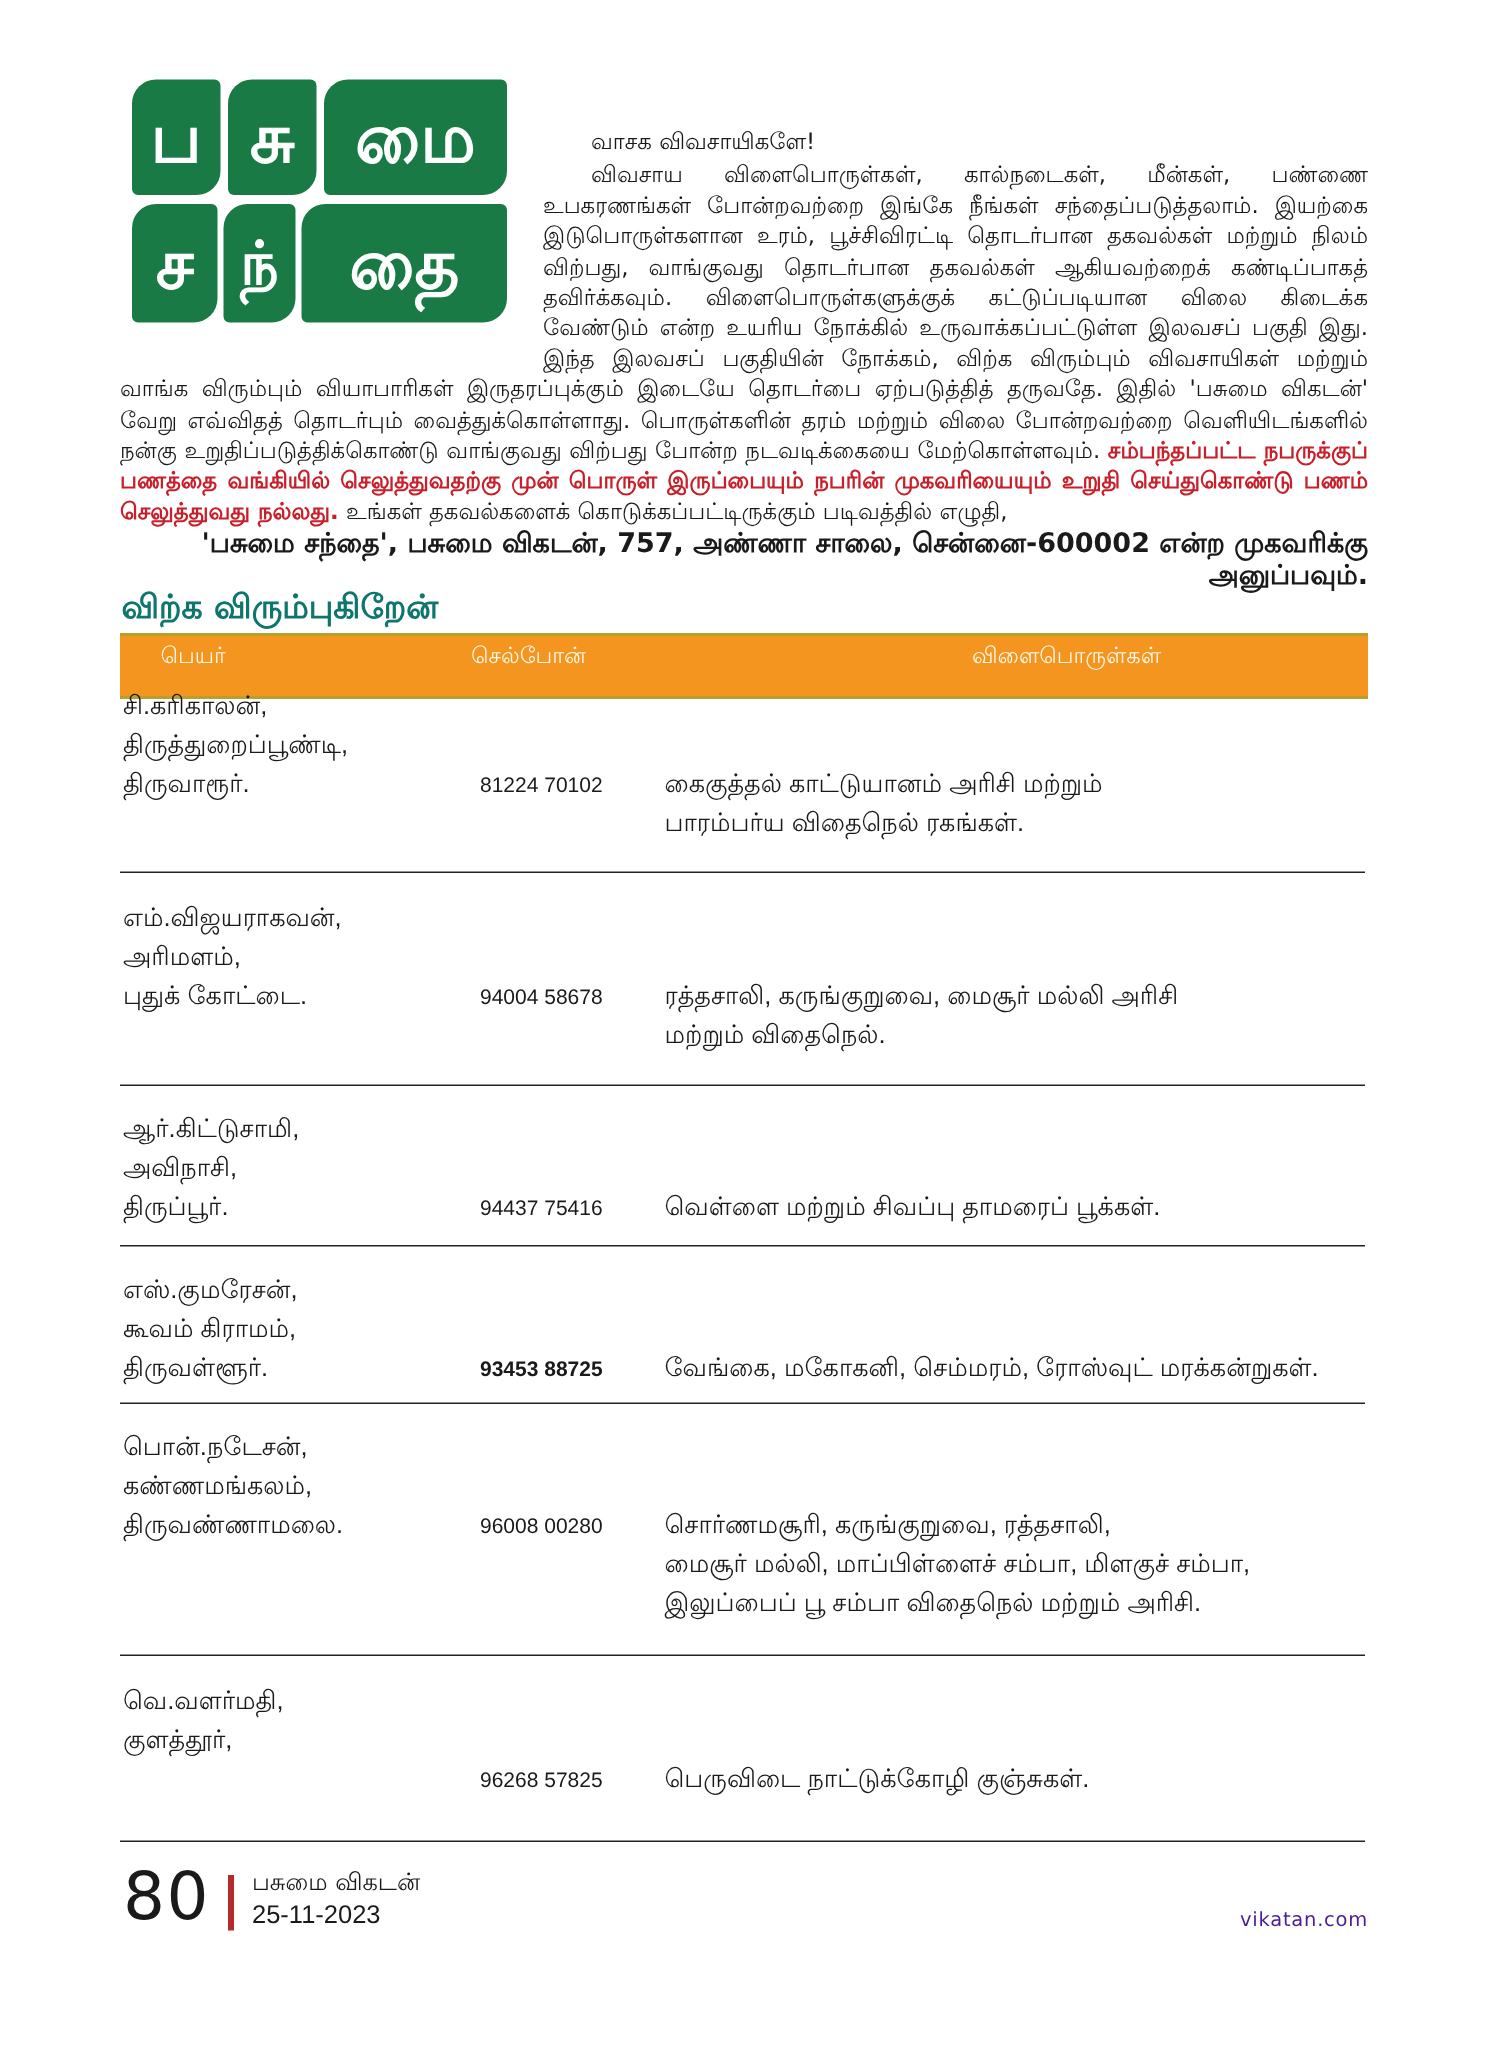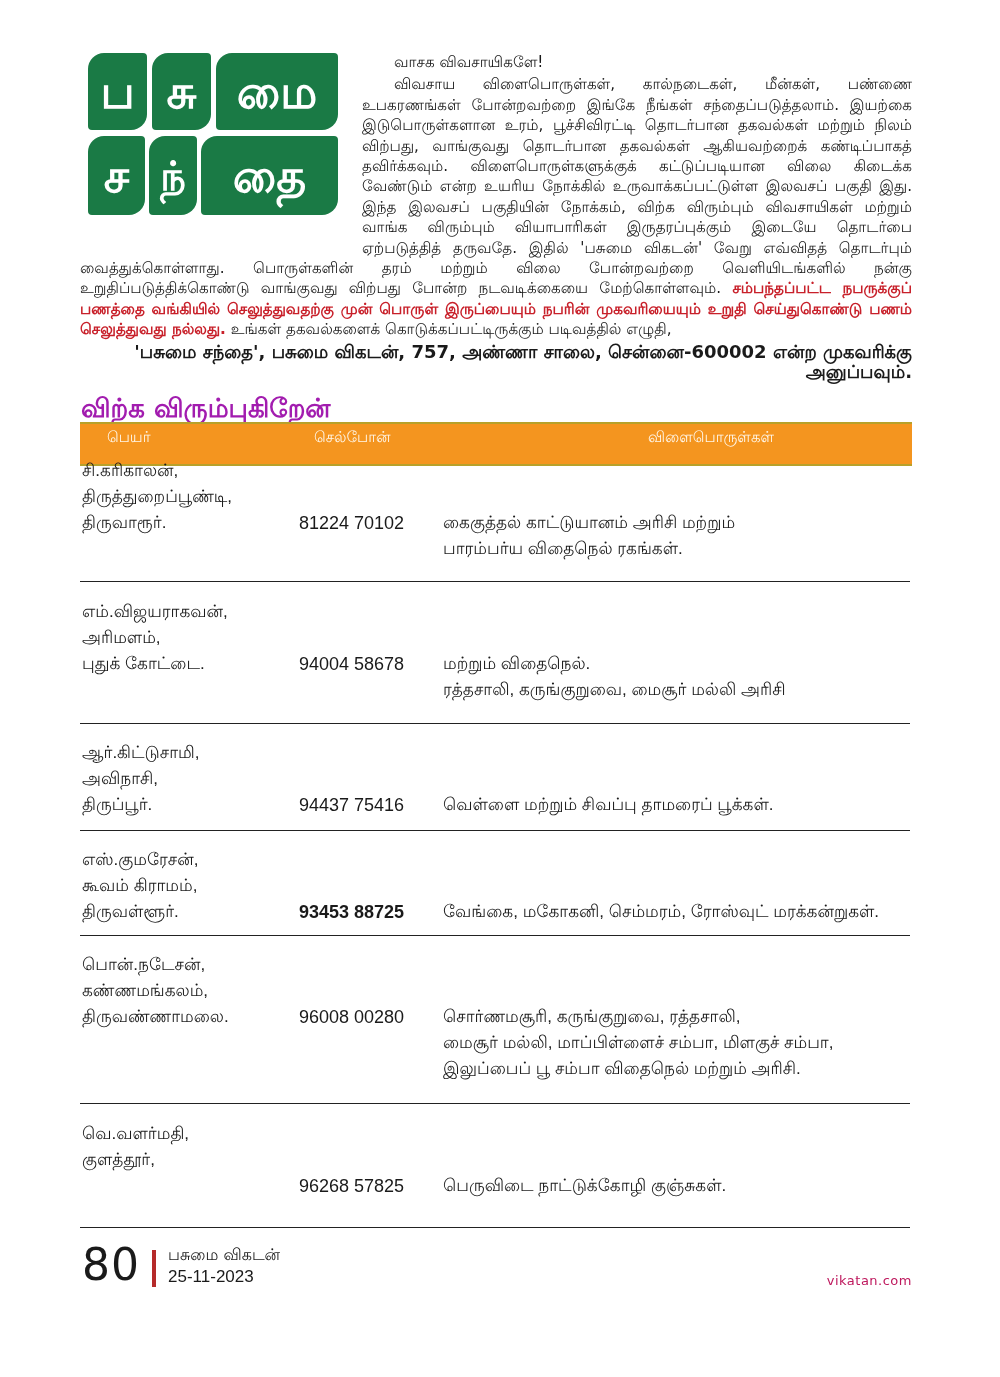--- a/index.html
+++ b/index.html
@@ -59,40 +59,41 @@
       width: 282px;
       height: 196px;
     }
     .intro p {
       margin: 0;
       text-indent: 32px;
     }
     .intro .greet {
       text-indent: 32px;
       margin-bottom: 2px;
+      margin-top: 32px;
     }
     .intro .warn {
       color: #c8202a;
       font-weight: bold;
     }
     .intro .address {
       text-align: right;
       font-weight: bold;
       font-size: 18px;
       margin-top: 2px;
     }
 
     
     .section-title {
       position: absolute;
       left: 81px;
       top: 393px;
-      font-size: 26px;
+      font-size: 22px;
       font-weight: bold;
-      color: #a21caf;
+      color: #0f766e;
       font-family: "DejaVu Sans", sans-serif;
     }
 
     
     .table-header {
       position: absolute;
       left: 80px;
       top: 422px;
       width: 832px;
       height: 44px;
@@ -136,23 +137,23 @@
       border-top: 1.5px solid #222;
     }
     .col-name {
       position: absolute;
       left: 2px;
       top: 0;
       width: 220px;
     }
     .col-phone {
       position: absolute;
-      left: 219px;
+      left: 240px;
       width: 140px;
-      font-size: 18px;
+      font-size: 14px;
     }
     .col-product {
       position: absolute;
       left: 363px;
       width: 460px;
     }
     .col-name div, .col-product div { white-space: nowrap; }
 
     
     .page-num {
@@ -188,21 +189,21 @@
       top: 1266px;
       font-size: 17px;
       font-family: "Liberation Sans", sans-serif;
       line-height: 22px;
     }
     .site {
       position: absolute;
       right: 88px;
       top: 1273px;
       font-size: 13px;
-      color: #be185d;
+      color: #4c1d95;
       font-family: "DejaVu Sans", sans-serif;
       letter-spacing: 0.5px;
     }
   </style>
 </head>
 <body>
 
 <div class="logo">
   <div class="tile t1">ப</div>
   <div class="tile t2">சு</div>
@@ -244,22 +245,22 @@
   </div>
 
   <div class="row" style="top:147px;">
     <div class="col-name">
       <div>எம்.விஜயராகவன்,</div>
       <div>அரிமளம்,</div>
       <div>புதுக் கோட்டை.</div>
     </div>
     <div class="col-phone" style="top:52px;">94004 58678</div>
     <div class="col-product" style="top:52px;">
+      <div>ரத்தசாலி, கருங்குறுவை, மைசூர் மல்லி அரிசி</div>
       <div>மற்றும் விதைநெல்.</div>
-      <div>ரத்தசாலி, கருங்குறுவை, மைசூர் மல்லி அரிசி</div>
     </div>
     <div class="divider" style="top:124px;"></div>
   </div>
 
   <div class="row" style="top:288px;">
     <div class="col-name">
       <div>ஆர்.கிட்டுசாமி,</div>
       <div>அவிநாசி,</div>
       <div>திருப்பூர்.</div>
     </div>

